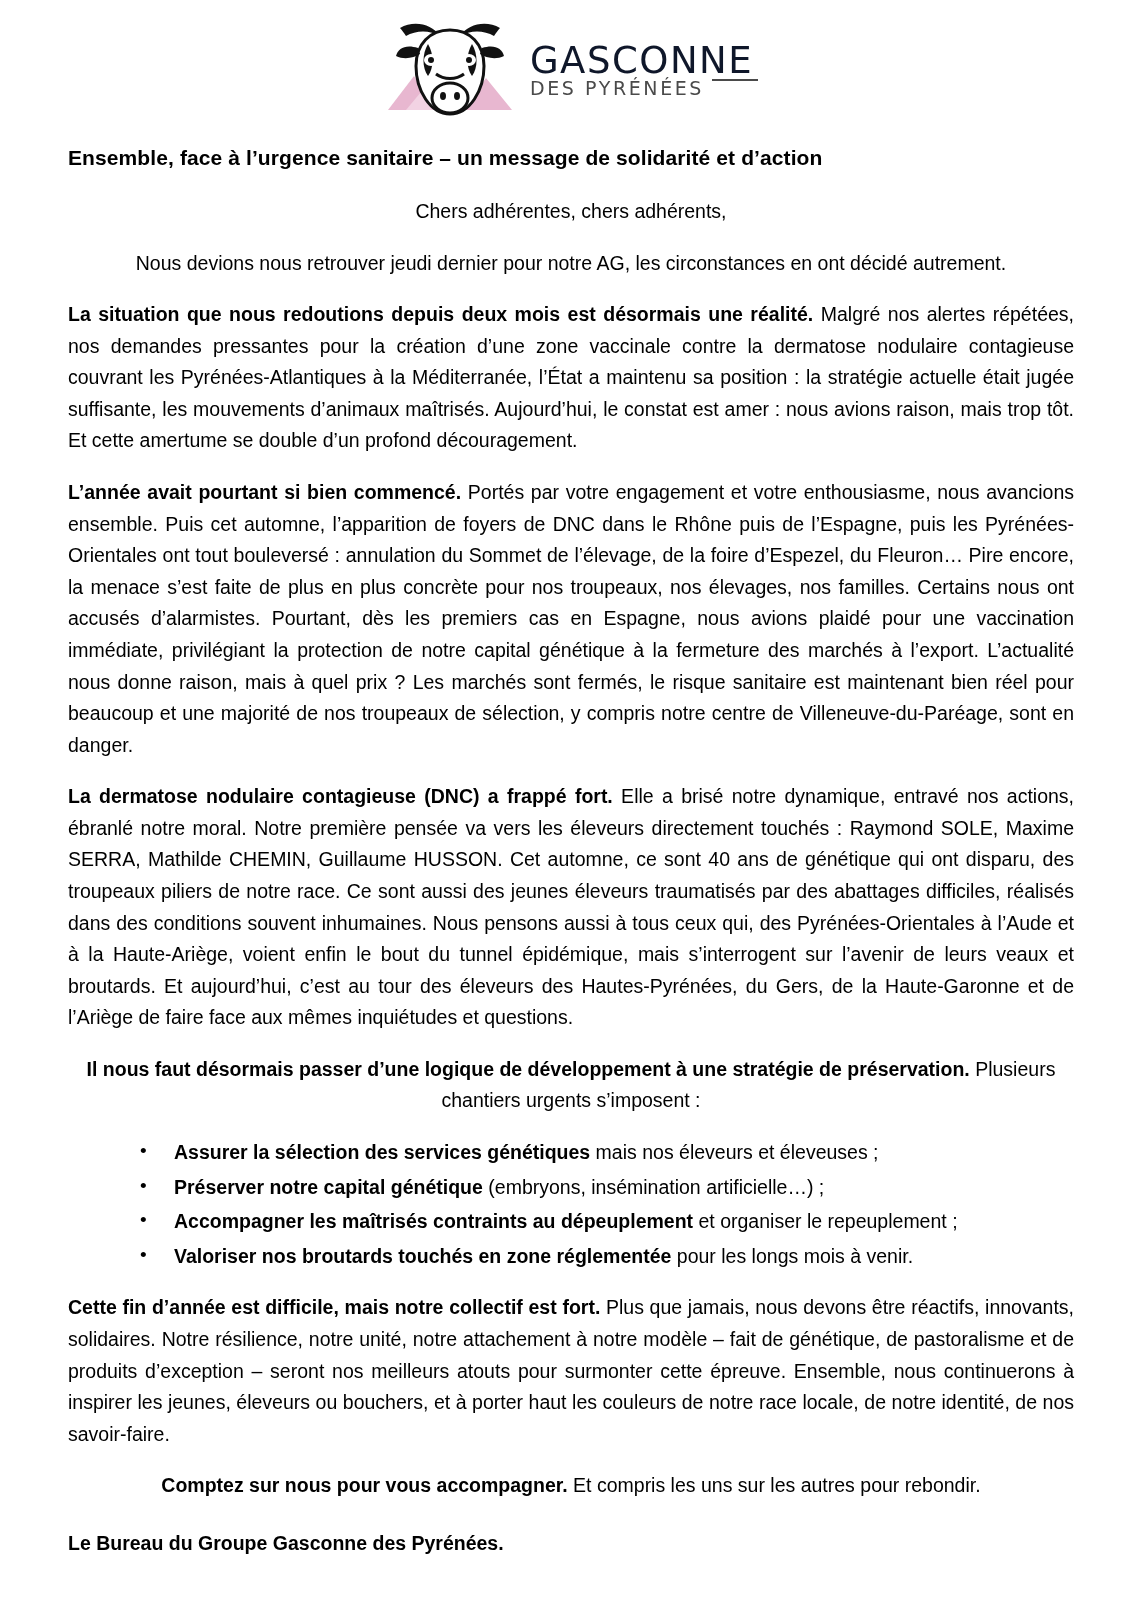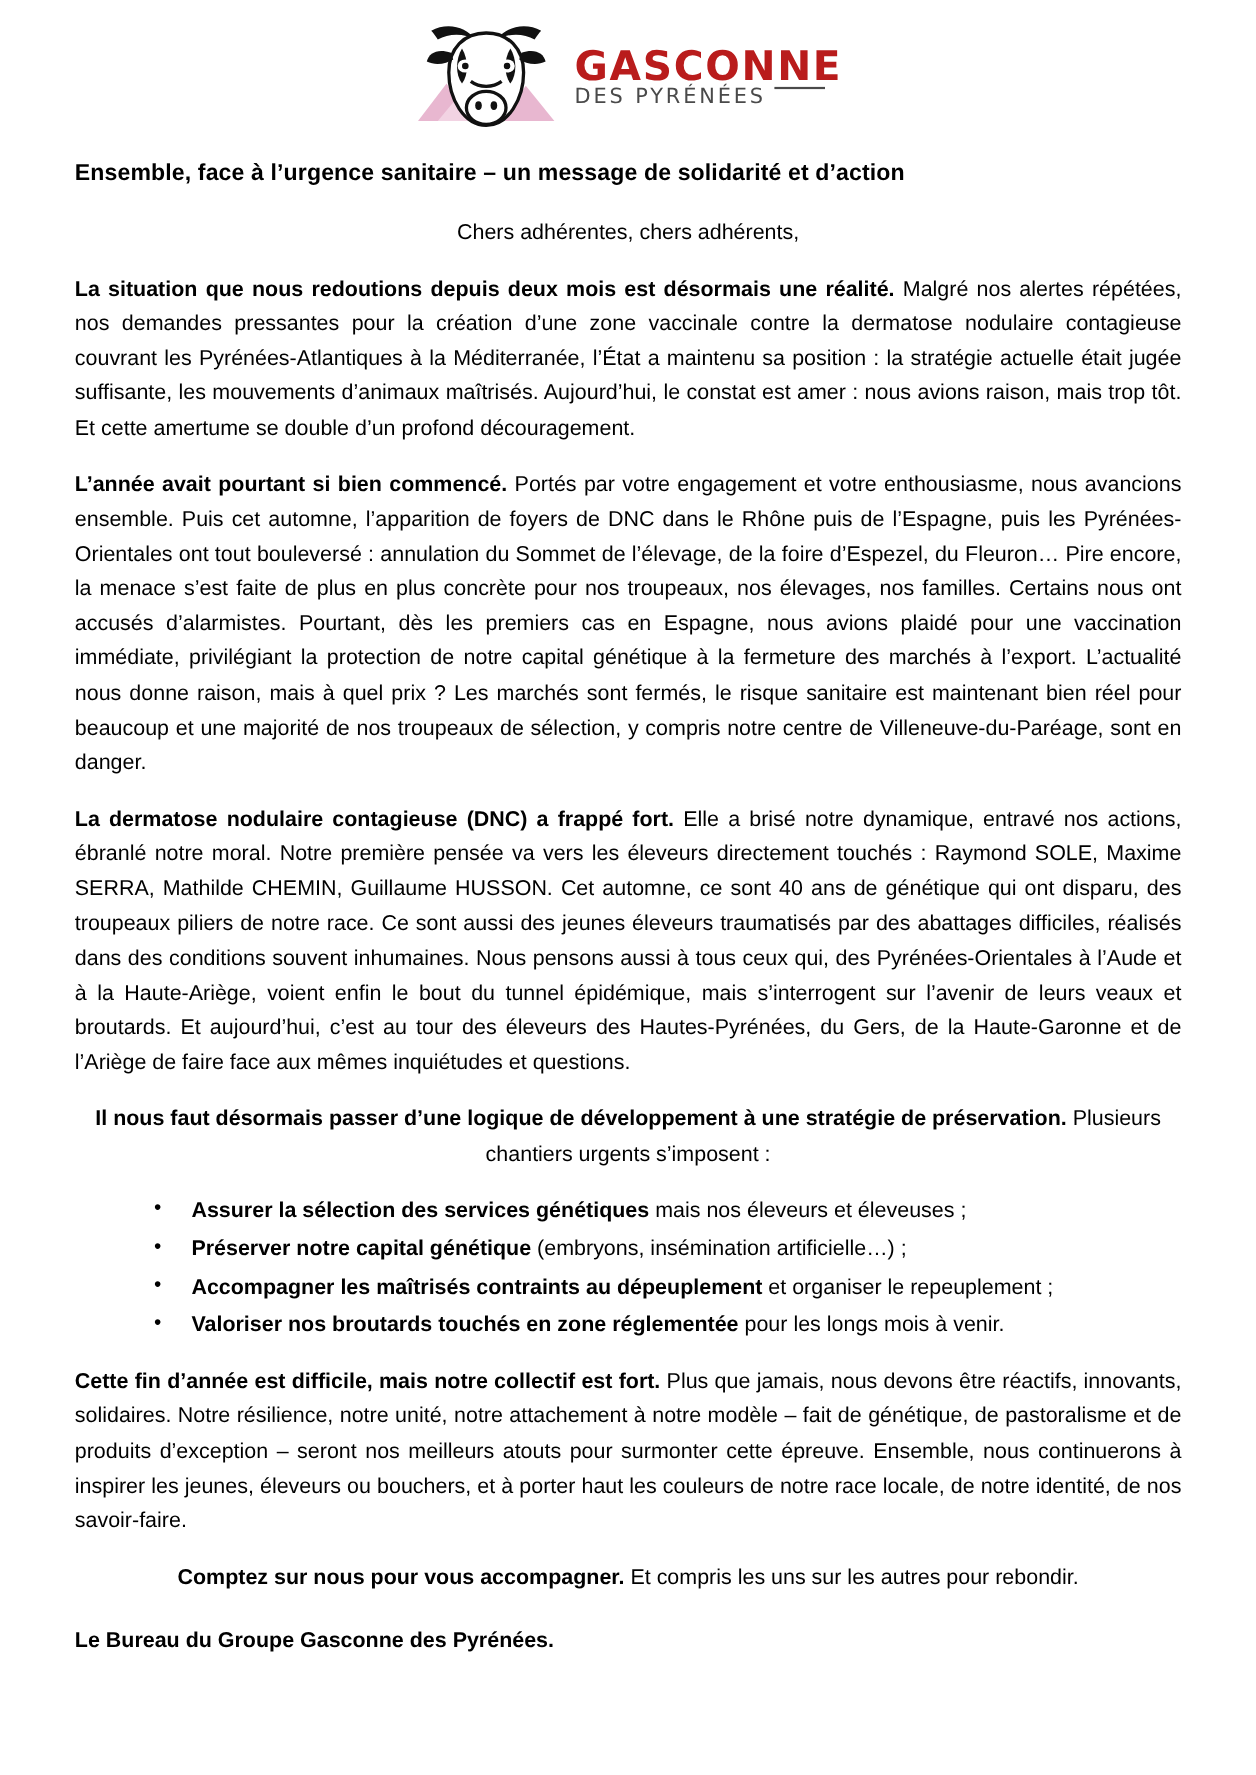--- a/index.html
+++ b/index.html
@@ -38,24 +38,24 @@
   }
   .logo-text {
     display: flex;
     flex-direction: column;
     align-items: flex-start;
     justify-content: center;
     line-height: 1;
   }
   .logo-title {
     font-family: "DejaVu Sans", sans-serif;
-    font-weight: bold;
+    font-weight: normal;
     font-size: 37px;
     letter-spacing: 1.5px;
-    color: #b91c1c;
+    color: #0f172a;
   }
   .logo-sub-row {
     display: flex;
     align-items: flex-start;
     gap: 8px;
     margin-top: 0;
   }
   .logo-sub {
     font-family: "DejaVu Sans", sans-serif;
     font-size: 19px;
@@ -155,20 +155,21 @@
         <span class="logo-sub">DES PYRÉNÉES</span>
         <span class="logo-rule"></span>
       </div>
     </div>
   </div>
 
   <h1 class="doc-title">Ensemble, face à l’urgence sanitaire – un message de solidarité et d’action</h1>
 
   <p class="para left">Chers adhérentes, chers adhérents,</p>
 
+  <p class="para left">Nous devions nous retrouver jeudi dernier pour notre AG, les circonstances en ont décidé autrement.</p>
 
   <p class="para">
     <span class="lead">La situation que nous redoutions depuis deux mois est désormais une réalité.</span><span> Malgré nos alertes répétées, nos demandes pressantes pour la création d’une zone vaccinale contre la dermatose nodulaire contagieuse couvrant les Pyrénées-Atlantiques à la Méditerranée, l’État a maintenu sa position : la stratégie actuelle était jugée suffisante, les mouvements d’animaux maîtrisés. Aujourd’hui, le constat est amer : nous avions raison, mais trop tôt. Et cette amertume se double d’un profond découragement.</span>
   </p>
 
   <p class="para">
     <span class="lead">L’année avait pourtant si bien commencé.</span><span> Portés par votre engagement et votre enthousiasme, nous avancions ensemble. Puis cet automne, l’apparition de foyers de DNC dans le Rhône puis de l’Espagne, puis les Pyrénées-Orientales ont tout bouleversé : annulation du Sommet de l’élevage, de la foire d’Espezel, du Fleuron… Pire encore, la menace s’est faite de plus en plus concrète pour nos troupeaux, nos élevages, nos familles. Certains nous ont accusés d’alarmistes. Pourtant, dès les premiers cas en Espagne, nous avions plaidé pour une vaccination immédiate, privilégiant la protection de notre capital génétique à la fermeture des marchés à l’export. L’actualité nous donne raison, mais à quel prix ? Les marchés sont fermés, le risque sanitaire est maintenant bien réel pour beaucoup et une majorité de nos troupeaux de sélection, y compris notre centre de Villeneuve-du-Paréage, sont en danger.</span>
   </p>
 
   <p class="para">

